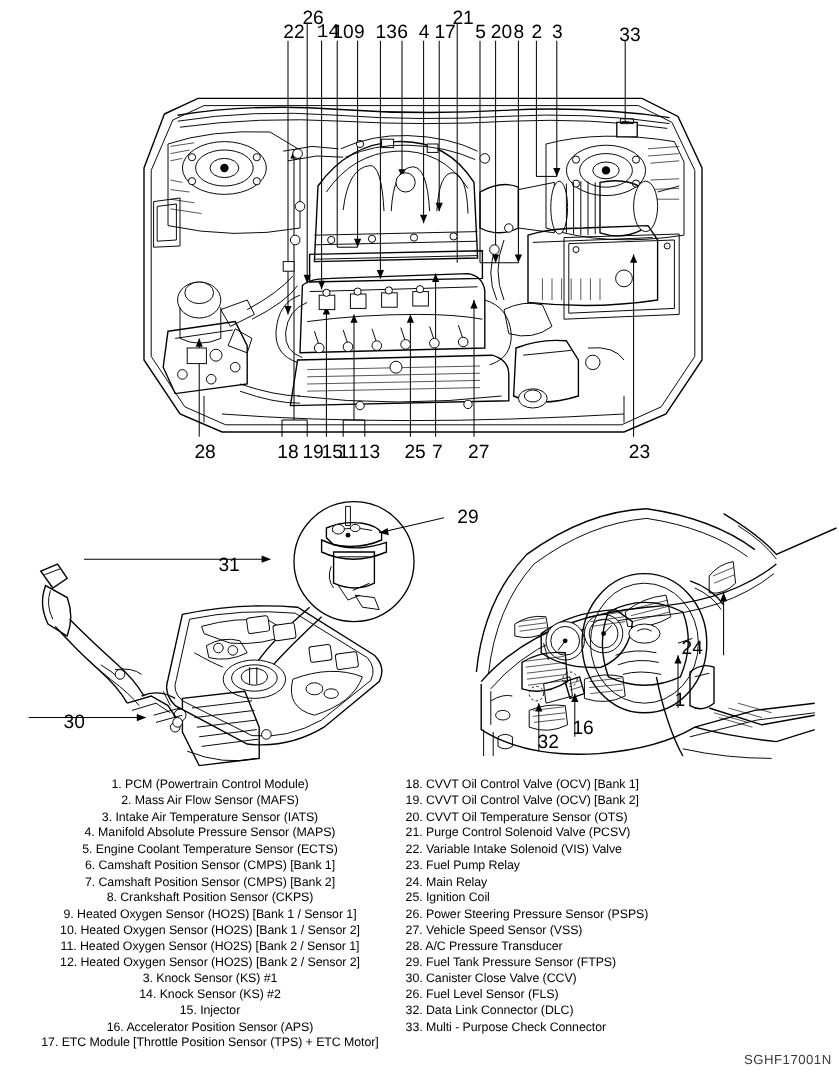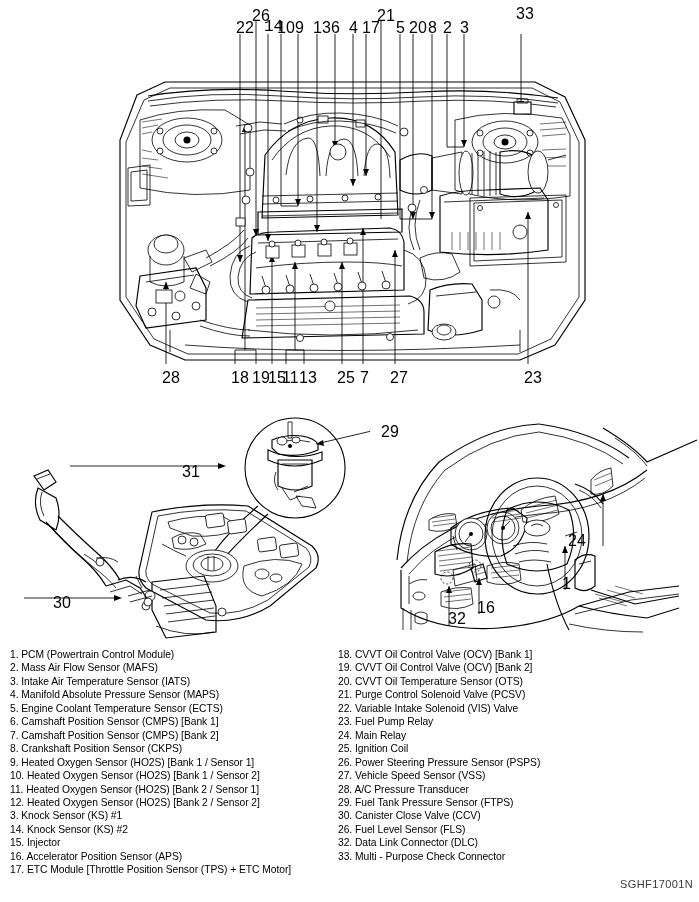--- a/index.html
+++ b/index.html
@@ -5,21 +5,21 @@
   html,body{margin:0;padding:0;background:#ffffff;}
   body{width:699px;height:902px;font-family:"Liberation Sans",sans-serif;color:#000;position:relative;overflow:hidden;}
   #stage{position:relative;width:699px;height:902px;}
 
   
   .callout{position:absolute;font-size:16px;line-height:11px;color:#000;white-space:nowrap;font-family:"Liberation Sans",sans-serif;}
 
   
   #legend{position:absolute;left:0;top:648px;width:699px;height:220px;}
   .legend-col{position:absolute;top:0;}
-  #legend-col-left{left:10px;width:330px;}
+  #legend-col-left{left:10px;width:330px;text-align:center;}
   #legend-col-right{left:338px;width:350px;}
   .legend-item{font-size:10.3px;line-height:13.45px;white-space:nowrap;letter-spacing:-0.05px;}
   #figure-code{position:absolute;left:620px;top:878px;font-size:11px;letter-spacing:.4px;color:#3a3a3a;font-family:"Liberation Sans",sans-serif;}
 
   svg{display:block;}
   .ln{fill:none;stroke:#000;stroke-width:0.8;}
   .ln2{fill:none;stroke:#000;stroke-width:1.15;}
   .lnt{fill:none;stroke:#000;stroke-width:0.55;}
   .lead{fill:none;stroke:#000;stroke-width:0.85;}
   .fillw{fill:#fff;stroke:#000;stroke-width:0.8;}
@@ -313,21 +313,21 @@
       <div class="callout" style="left: 313px; top: 22px;">13</div>
       <div class="callout" style="left: 331px; top: 22px;">6</div>
       <div class="callout" style="left: 349px; top: 22px;">4</div>
       <div class="callout" style="left: 362px; top: 22px;">17</div>
       <div class="callout" style="left: 377px; top: 10px;">21</div>
       <div class="callout" style="left: 396px; top: 22px;">5</div>
       <div class="callout" style="left: 409px; top: 22px;">20</div>
       <div class="callout" style="left: 428px; top: 22px;">8</div>
       <div class="callout" style="left: 443px; top: 22px;">2</div>
       <div class="callout" style="left: 460px; top: 22px;">3</div>
-      <div class="callout" style="left: 516px; top: 8px;">33</div>
+      <div class="callout" style="left: 516px; top: 24px;">33</div>
     </div>
   <div id="cal-bot">
       <div class="callout" style="left: 162px; top: 372px;">28</div>
       <div class="callout" style="left: 231px; top: 372px;">18</div>
       <div class="callout" style="left: 252px; top: 372px; text-align: center;">19</div>
       <div class="callout" style="left: 268px; top: 372px; text-align: center;">15</div>
       <div class="callout" style="left: 282px; top: 372px;">11</div>
       <div class="callout" style="left: 299px; top: 372px;">13</div>
       <div class="callout" style="left: 337px; top: 372px;">25</div>
       <div class="callout" style="left: 360px; top: 372px;">7</div>

